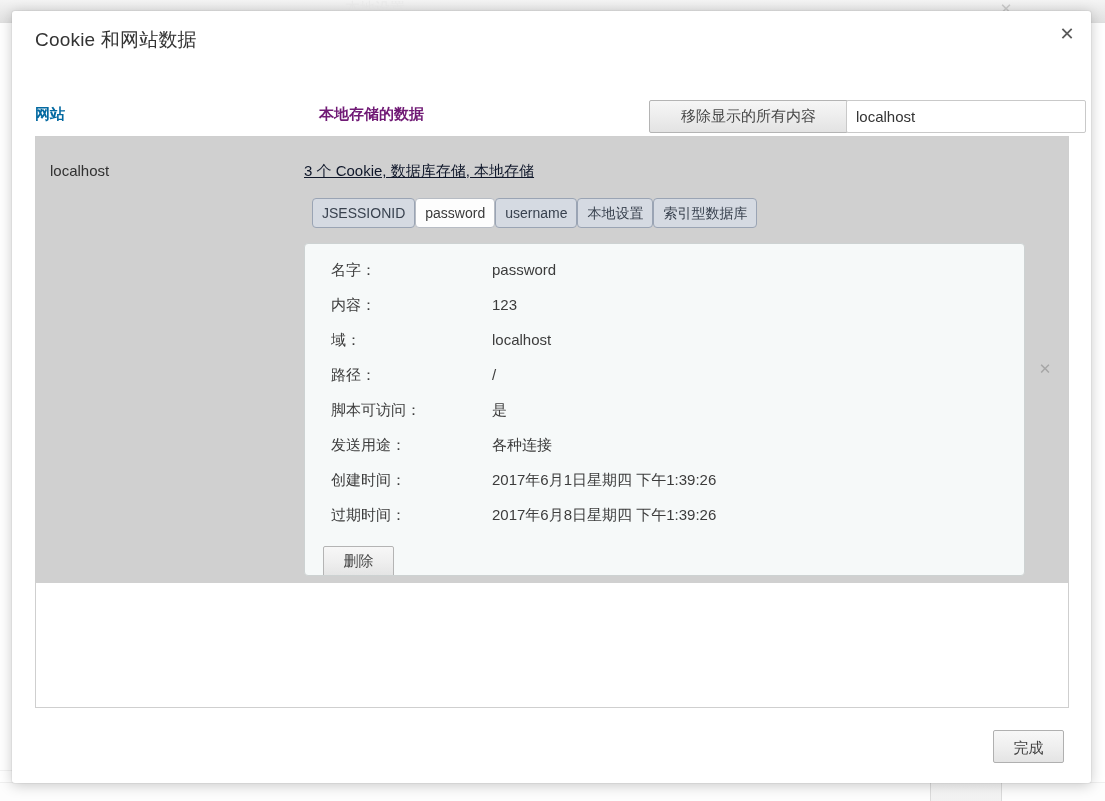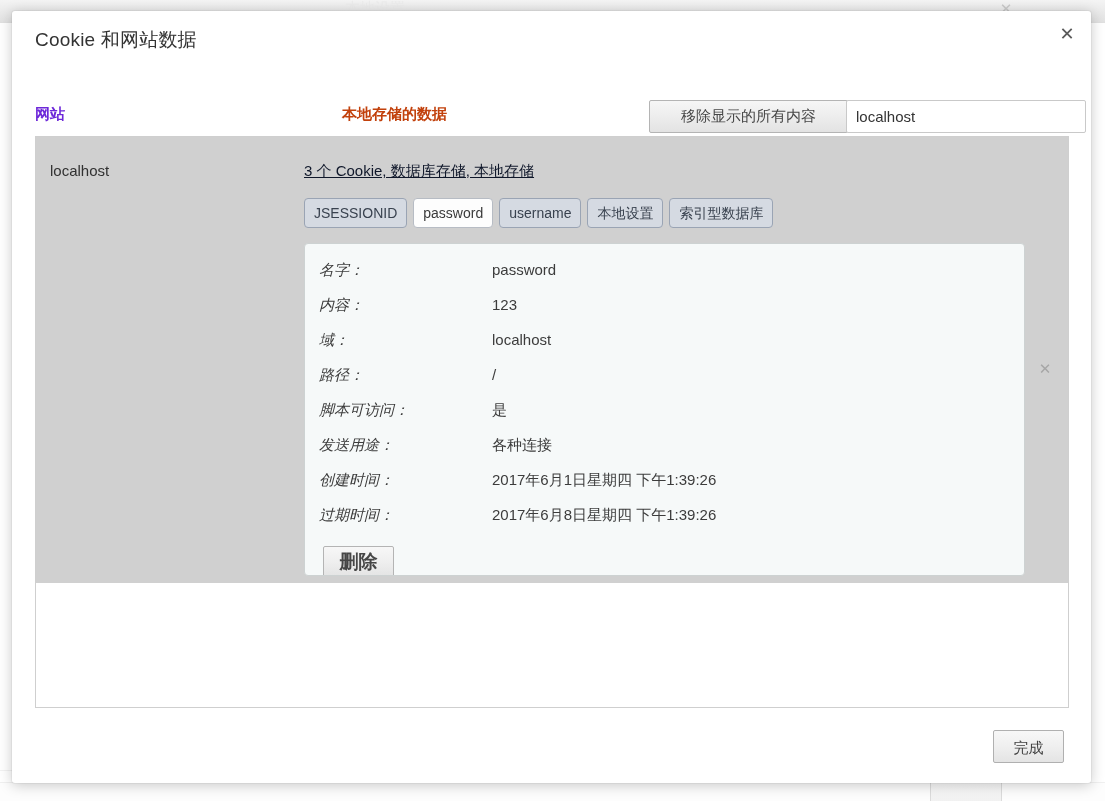--- a/index.html
+++ b/index.html
@@ -122,30 +122,29 @@
     top: 77px;
     width: 1033px;
     height: 44px;
   }
   .col-head-site {
     position: absolute;
     left: 0;
     top: 17px;
     font-size: 15px;
     font-weight: bold;
-    color: #6d28d9;
+    color: #0369a1;
   }
   .col-head-data {
     position: absolute;
     left: 284px;
     top: 17px;
     font-size: 15px;
     font-weight: bold;
-    color: #c2410c;
-    margin-left: 23px;
+    color: #701a75;
   }
   .btn-remove-all {
     position: absolute;
     left: 600px;
     top: 12px;
     width: 199px;
     height: 33px;
     box-sizing: border-box;
     border: 1px solid #b4b4b4;
     border-radius: 2px;
@@ -221,24 +220,23 @@
     font-size: 15px;
     color: #a6a6a6;
     cursor: pointer;
     font-family: "DejaVu Sans", sans-serif;
     user-select: none;
   }
 
   
   .chips {
     position: absolute;
-    left: 268px;
+    left: 276px;
     top: 61px;
     display: flex;
-    gap: 6px;
   }
   .chip {
     box-sizing: border-box;
     height: 30px;
     line-height: 28px;
     padding: 0 9px;
     border: 1px solid #9aa4b4;
     border-radius: 4px;
     background: #d5dae2;
     font-size: 14px;
@@ -267,42 +265,40 @@
     overflow: hidden;
   }
   .detail-row {
     display: flex;
     height: 35px;
     align-items: flex-start;
     font-size: 15px;
   }
   .detail-label {
     width: 187px;
-    padding-left: 14px;
+    padding-left: 26px;
     box-sizing: border-box;
     color: #3c3c3c;
-    font-style: italic;
   }
   .detail-value {
     color: #3c3c3c;
   }
   .btn-delete {
     margin: 5px 0 0 18px;
     width: 71px;
     height: 31px;
     box-sizing: border-box;
     border: 1px solid #b4b4b4;
     border-radius: 2px;
     background: linear-gradient(to bottom, #f7f7f7 0%, #efefef 50%, #e4e4e4 100%);
-    font-size: 19px;
+    font-size: 15px;
     color: #464646;
     font-family: "Liberation Sans", "DejaVu Sans", sans-serif;
     cursor: pointer;
     padding: 0;
-    font-weight: bold;
   }
 
   
   .btn-done {
     position: absolute;
     left: 981px;
     top: 719px;
     width: 71px;
     height: 33px;
     box-sizing: border-box;

